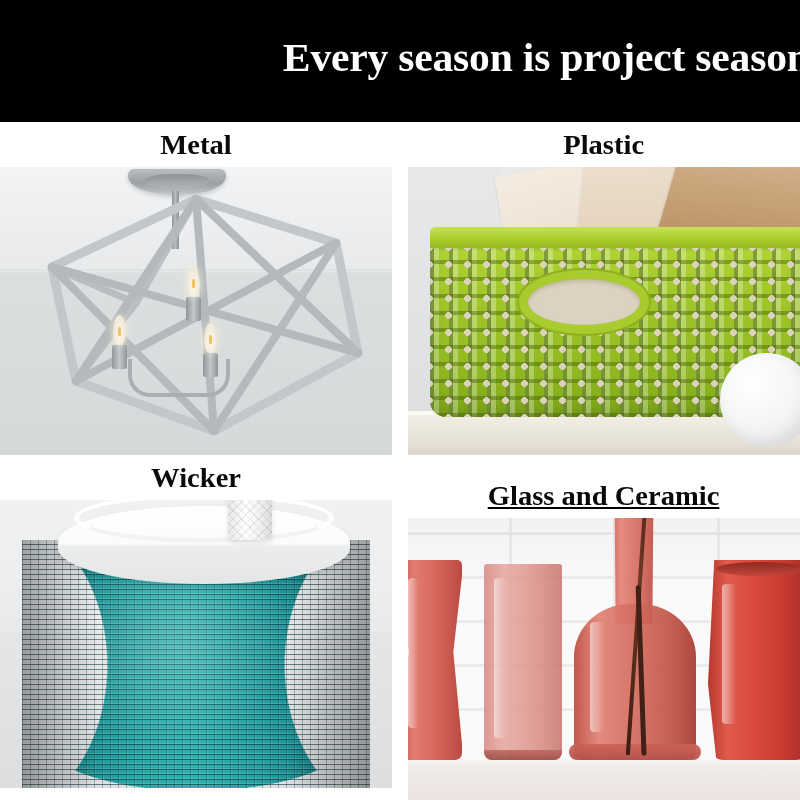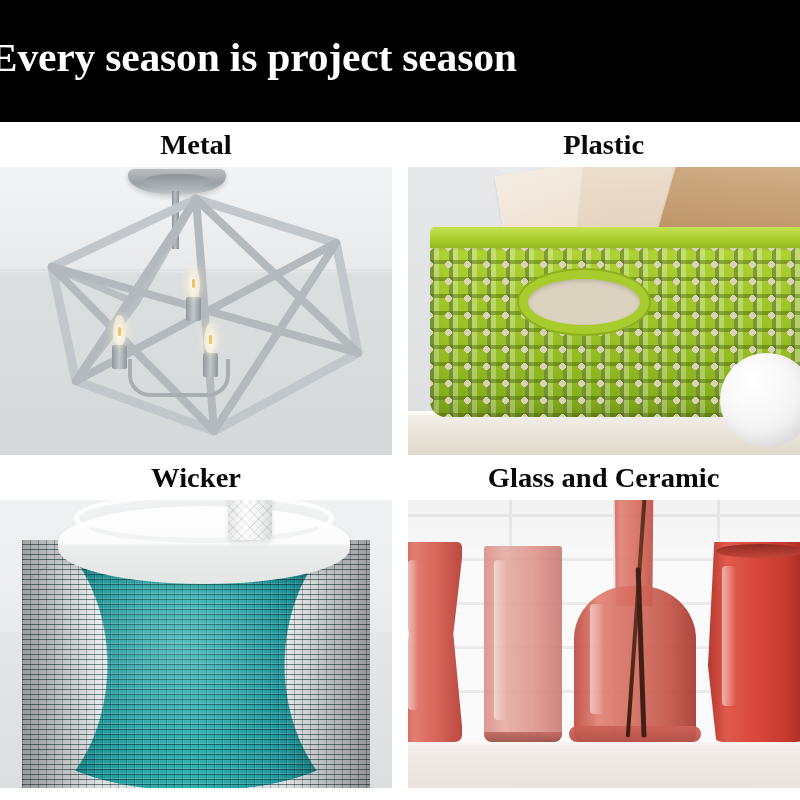--- a/index.html
+++ b/index.html
@@ -1,34 +1,34 @@
 <!DOCTYPE html>
 <html><head>
 <meta charset="utf-8">
 <style>
   html,body{margin:0;padding:0;background:#fff;}
   body{width:800px;height:800px;overflow:hidden;font-family:"Liberation Sans",sans-serif;}
   .poster{position:relative;width:800px;height:800px;background:#ffffff;overflow:hidden;}
 
   
   .header{position:absolute;left:0;top:0;width:800px;height:122px;background:#000000;
-          display:flex;flex-direction:column;align-items:flex-start;justify-content:center;text-decoration:underline;}
+          display:flex;flex-direction:column;align-items:flex-end;justify-content:center;text-decoration:underline;}
   .headline{font-family:"Liberation Serif",serif;font-weight:bold;color:#ffffff;
             font-size:40px;line-height:1.0;letter-spacing:-0.2px;margin:0 0 6px 0;
             white-space:nowrap;transform:scaleX(1.04);transform-origin:center;}
   .subhead{font-family:"Liberation Sans",sans-serif;font-weight:400;color:#f2f2f2;
            font-size:23px;line-height:1.1;margin:0;white-space:nowrap;letter-spacing:-0.1px;}
 
   
   .grid{position:absolute;left:0;top:122px;width:800px;height:678px;}
   .cell{position:absolute;width:392px;height:325px;}
   .cell.c0{left:0;top:0;}
   .cell.c1{left:408px;top:0;}
   .cell.c2{left:0;top:333px;}
-  .cell.c3{left:408px;top:333px;}
+  .cell.c3{left:408px;top:351px;text-decoration:underline;}
 
   .cat-label{height:45px;display:flex;align-items:center;justify-content:center;background:#ffffff;}
   .cat-label span{font-family:"Liberation Serif",serif;font-weight:bold;color:#0a0a0a;
                   font-size:28px;line-height:1;white-space:nowrap;transform:scaleX(1.02);}
   .photo{position:relative;width:392px;height:288px;overflow:hidden;background:#e9ebec;}
 
   
   .ph-metal{background:linear-gradient(#eef0f1 0%,#eceeef 35%,#e9ebec 36%,#dcdfe0 37%,#d6d9da 100%);}
   .ceilwall{position:absolute;left:0;top:0;width:100%;height:36%;
             background:linear-gradient(#f3f4f5,#e7e9ea);}

